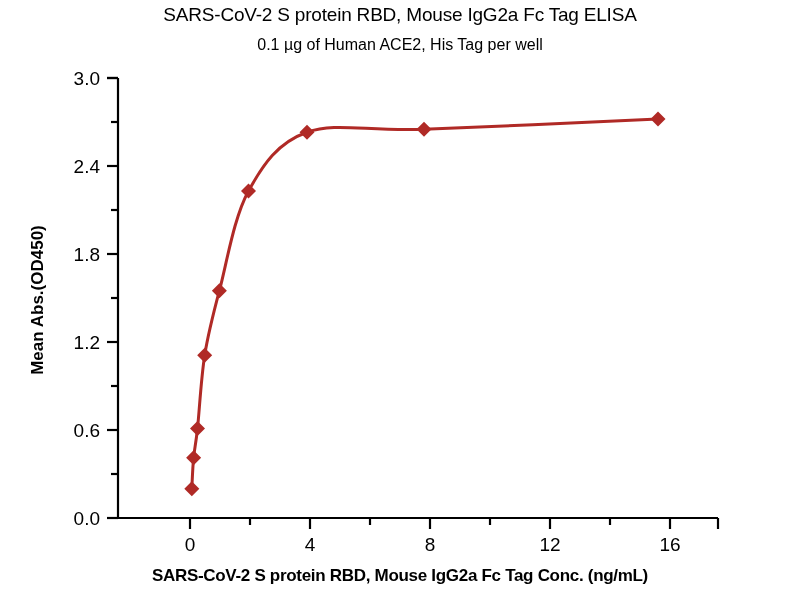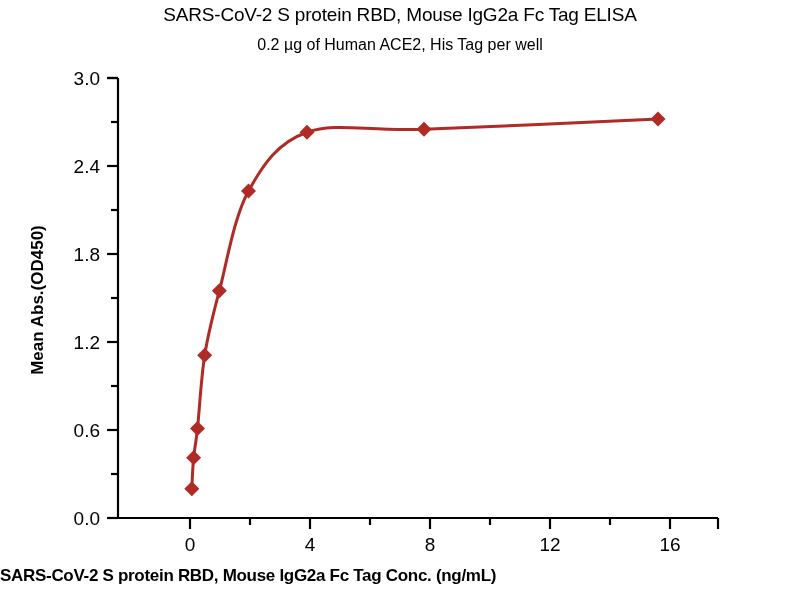--- a/index.html
+++ b/index.html
@@ -51,21 +51,21 @@
     font-weight: bold;
     transform: rotate(-90deg);
     transform-origin: center center;
   }
 
   .x-axis-title {
     position: absolute;
     left: 0;
     top: 566px;
     width: 648px;
-    text-align: left;
+    text-align: right;
     font-size: 17px;
     font-weight: bold;
     letter-spacing: -0.3px;
   }
 
   svg.plot {
     position: absolute;
     left: 0; top: 0;
     width: 800px;
     height: 600px;
@@ -77,21 +77,21 @@
     fill: #000000;
   }
 </style>
 </head>
 <body>
 
 <div id="chart-root">
 
   <div class="chart-title">SARS-CoV-2 S protein RBD, Mouse IgG2a Fc Tag ELISA</div>
 
-  <div class="chart-subtitle">0.2 µg of Human ACE2, His Tag per well</div>
+  <div class="chart-subtitle">0.1 µg of Human ACE2, His Tag per well</div>
 
   <div class="y-axis-title">Mean Abs.(OD450)</div>
 
   <div class="x-axis-title">SARS-CoV-2 S protein RBD, Mouse IgG2a Fc Tag Conc. (ng/mL)</div>
 
   <svg class="plot" viewBox="0 0 800 600">
     <g id="axes-layer">
         <line x1="118" y1="78" x2="118" y2="518" stroke="#000000" stroke-width="2.2"></line>
         <line x1="118" y1="518" x2="718" y2="518" stroke="#000000" stroke-width="2.2"></line>
       </g>

